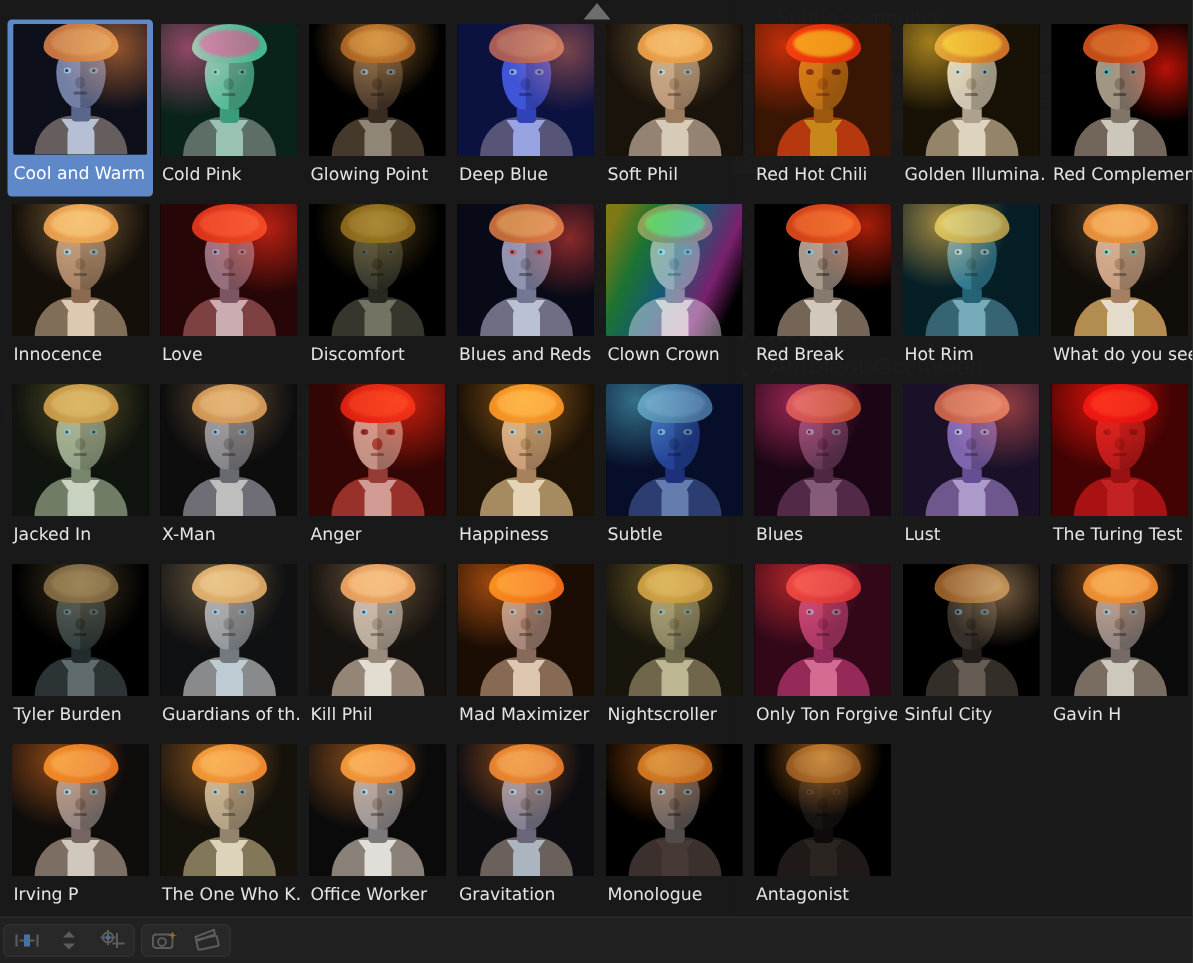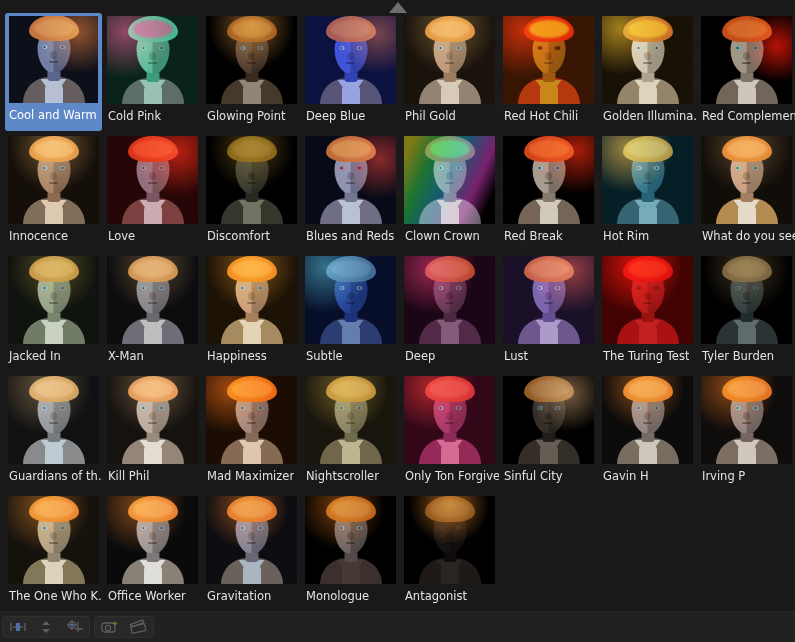--- a/index.html
+++ b/index.html
@@ -402,21 +402,21 @@
                 <div class="p-nose"></div>
                 <div class="p-mouth"></div>
                 <div class="p-shade"></div>
               </div>
               <div class="p-hair"></div>
               <div class="p-hair2"></div>
               <div class="p-tint"></div>
               <div class="p-rim"></div>
             </div>
           </div>
-          <div class="label">Phil Gold</div>
+          <div class="label">Soft Phil</div>
         </div>
         <div class="cell">
           <div class="thumb">
             <div class="portrait" style="--hair: #e01e08; --hair2: #f5c21e; --skin: #b07a18; --skinD: #8a5c10; --shirt: #c09a20; --body: #a83010; --eye: #2a1a08; --rim: radial-gradient(circle at 22% 16%, rgba(255,40,10,0.70), transparent 46%); --tint: rgba(220,80,10,0.26);">
               <div class="p-bg"></div>
               <div class="p-body"></div>
               <div class="p-shirt"></div>
               <div class="p-collar"></div>
               <div class="p-neck"></div>
               <div class="p-head">
@@ -705,20 +705,43 @@
               <div class="p-hair"></div>
               <div class="p-hair2"></div>
               <div class="p-tint"></div>
               <div class="p-rim"></div>
             </div>
           </div>
           <div class="label">X-Man</div>
         </div>
         <div class="cell">
           <div class="thumb">
+            <div class="portrait" style="--hair: #e02010; --hair2: #ff4020; --skin: #c4bcae; --skinD: #8a4a42; --shirt: #d8c8c0; --body: #8a3a34; --eye: #603038; --rim: radial-gradient(circle at 70% 12%, rgba(255,35,15,0.74), transparent 48%); --tint: rgba(190,25,15,0.26);">
+              <div class="p-bg"></div>
+              <div class="p-body"></div>
+              <div class="p-shirt"></div>
+              <div class="p-collar"></div>
+              <div class="p-neck"></div>
+              <div class="p-head">
+                <div class="p-eye l"></div>
+                <div class="p-eye r"></div>
+                <div class="p-nose"></div>
+                <div class="p-mouth"></div>
+                <div class="p-shade"></div>
+              </div>
+              <div class="p-hair"></div>
+              <div class="p-hair2"></div>
+              <div class="p-tint"></div>
+              <div class="p-rim"></div>
+            </div>
+          </div>
+          <div class="label">Anger</div>
+        </div>
+        <div class="cell">
+          <div class="thumb">
             <div class="portrait" style="--hair: #f07a18; --hair2: #ffa040; --skin: #c8a184; --skinD: #a07e62; --shirt: #e4dcc8; --body: #9c8a68; --eye: #86c8e2; --rim: radial-gradient(circle at 50% 12%, rgba(255,160,40,0.46), transparent 50%); --tint: rgba(240,150,50,0.12);">
               <div class="p-bg"></div>
               <div class="p-body"></div>
               <div class="p-shirt"></div>
               <div class="p-collar"></div>
               <div class="p-neck"></div>
               <div class="p-head">
                 <div class="p-eye l"></div>
                 <div class="p-eye r"></div>
                 <div class="p-nose"></div>
@@ -770,21 +793,21 @@
                 <div class="p-nose"></div>
                 <div class="p-mouth"></div>
                 <div class="p-shade"></div>
               </div>
               <div class="p-hair"></div>
               <div class="p-hair2"></div>
               <div class="p-tint"></div>
               <div class="p-rim"></div>
             </div>
           </div>
-          <div class="label">Deep</div>
+          <div class="label">Blues</div>
         </div>
         <div class="cell">
           <div class="thumb">
             <div class="portrait" style="--hair: #e06a2c; --hair2: #f78c4a; --skin: #8470b0; --skinD: #63518c; --shirt: #c0b4d4; --body: #6e5c84; --eye: #bfd8f0; --rim: radial-gradient(circle at 76% 16%, rgba(255,90,60,0.52), transparent 42%); --tint: rgba(110,70,170,0.24);">
               <div class="p-bg"></div>
               <div class="p-body"></div>
               <div class="p-shirt"></div>
               <div class="p-collar"></div>
               <div class="p-neck"></div>
               <div class="p-head">

